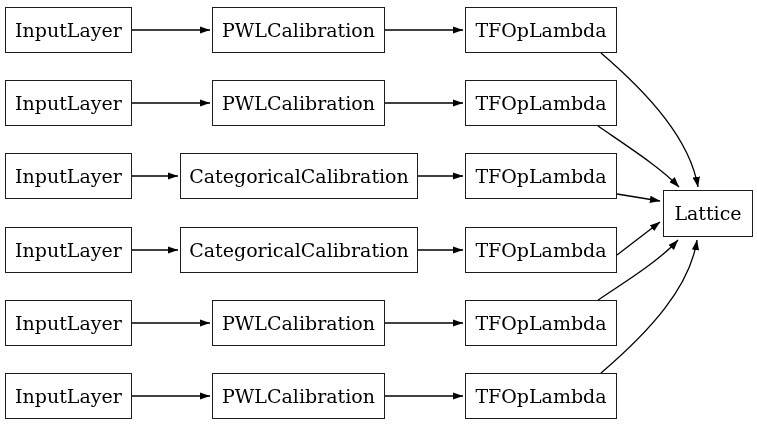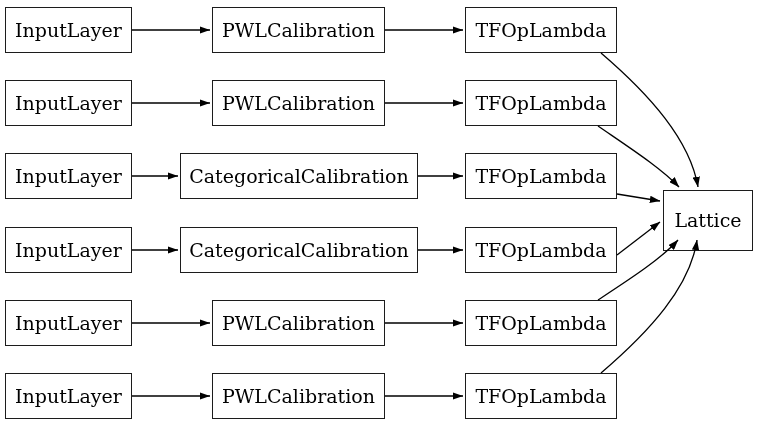--- a/index.html
+++ b/index.html
@@ -65,21 +65,21 @@
       <div class="node" style="left: 465px; top: 153px; width: 152px; height: 46px;">TFOpLambda</div>
       <div class="node" style="left: 5px; top: 227px; width: 127px; height: 46px;">InputLayer</div>
       <div class="node" style="left: 180px; top: 227px; width: 238px; height: 46px;">CategoricalCalibration</div>
       <div class="node" style="left: 465px; top: 227px; width: 152px; height: 46px;">TFOpLambda</div>
       <div class="node" style="left: 5px; top: 300px; width: 127px; height: 46px;">InputLayer</div>
       <div class="node" style="left: 212px; top: 300px; width: 173px; height: 46px;">PWLCalibration</div>
       <div class="node" style="left: 465px; top: 300px; width: 152px; height: 46px;">TFOpLambda</div>
       <div class="node" style="left: 5px; top: 373px; width: 127px; height: 46px;">InputLayer</div>
       <div class="node" style="left: 212px; top: 373px; width: 173px; height: 46px;">PWLCalibration</div>
       <div class="node" style="left: 465px; top: 373px; width: 152px; height: 46px;">TFOpLambda</div>
-      <div class="node" style="left: 663px; top: 190px; width: 90px; height: 61px;">Lattice</div>
+      <div class="node" style="left: 663px; top: 190px; width: 90px; height: 47px;">Lattice</div>
     </div>
   <svg id="edge-layer" viewBox="0 0 757 427" xmlns="http://www.w3.org/2000/svg">
     <defs>
       <marker id="arrowhead" viewBox="0 0 10 7" refX="9.7" refY="3.5" markerWidth="10.5" markerHeight="7.4" orient="auto" markerUnits="userSpaceOnUse">
         <path d="M0,0 L10,3.5 L0,7 Z"></path>
       </marker>
     </defs>
   <path class="edge" d="M132,30 L210,30" marker-end="url(#arrowhead)"></path>
       <path class="edge" d="M385,30 L463,30" marker-end="url(#arrowhead)"></path>
       <path class="edge" d="M132,103 L210,103" marker-end="url(#arrowhead)"></path>

